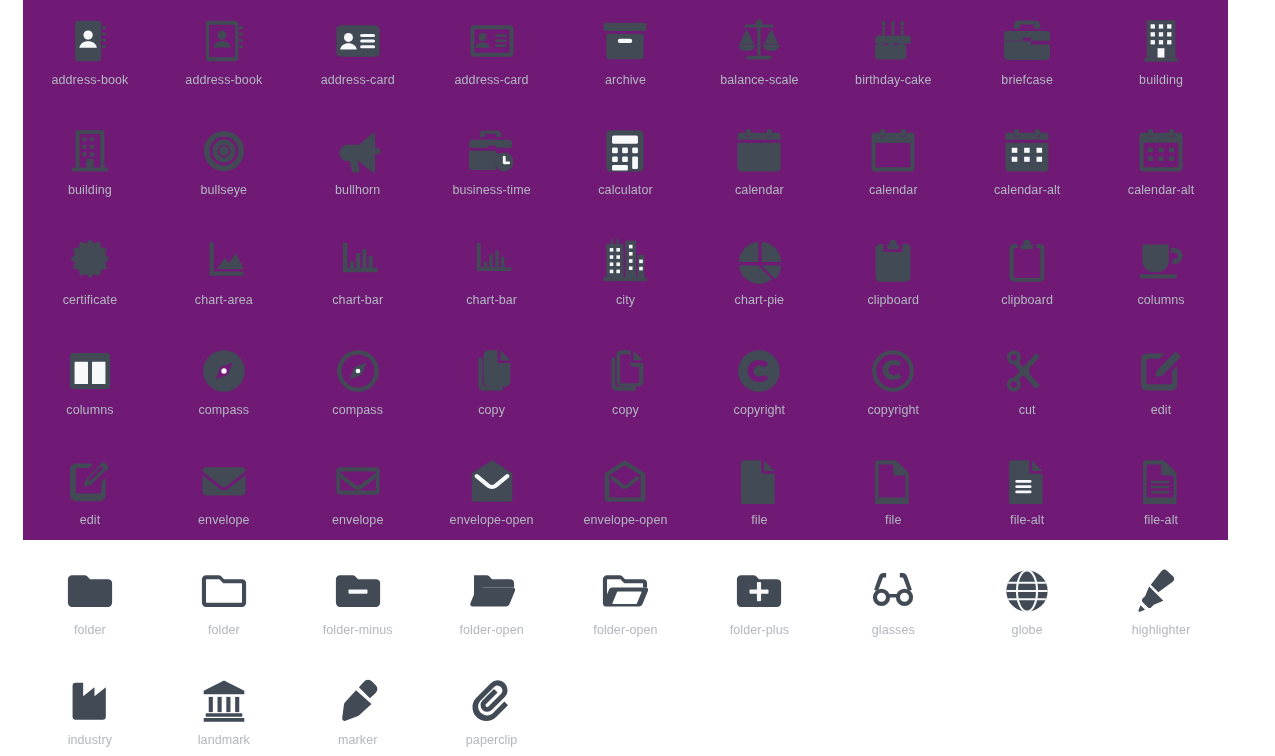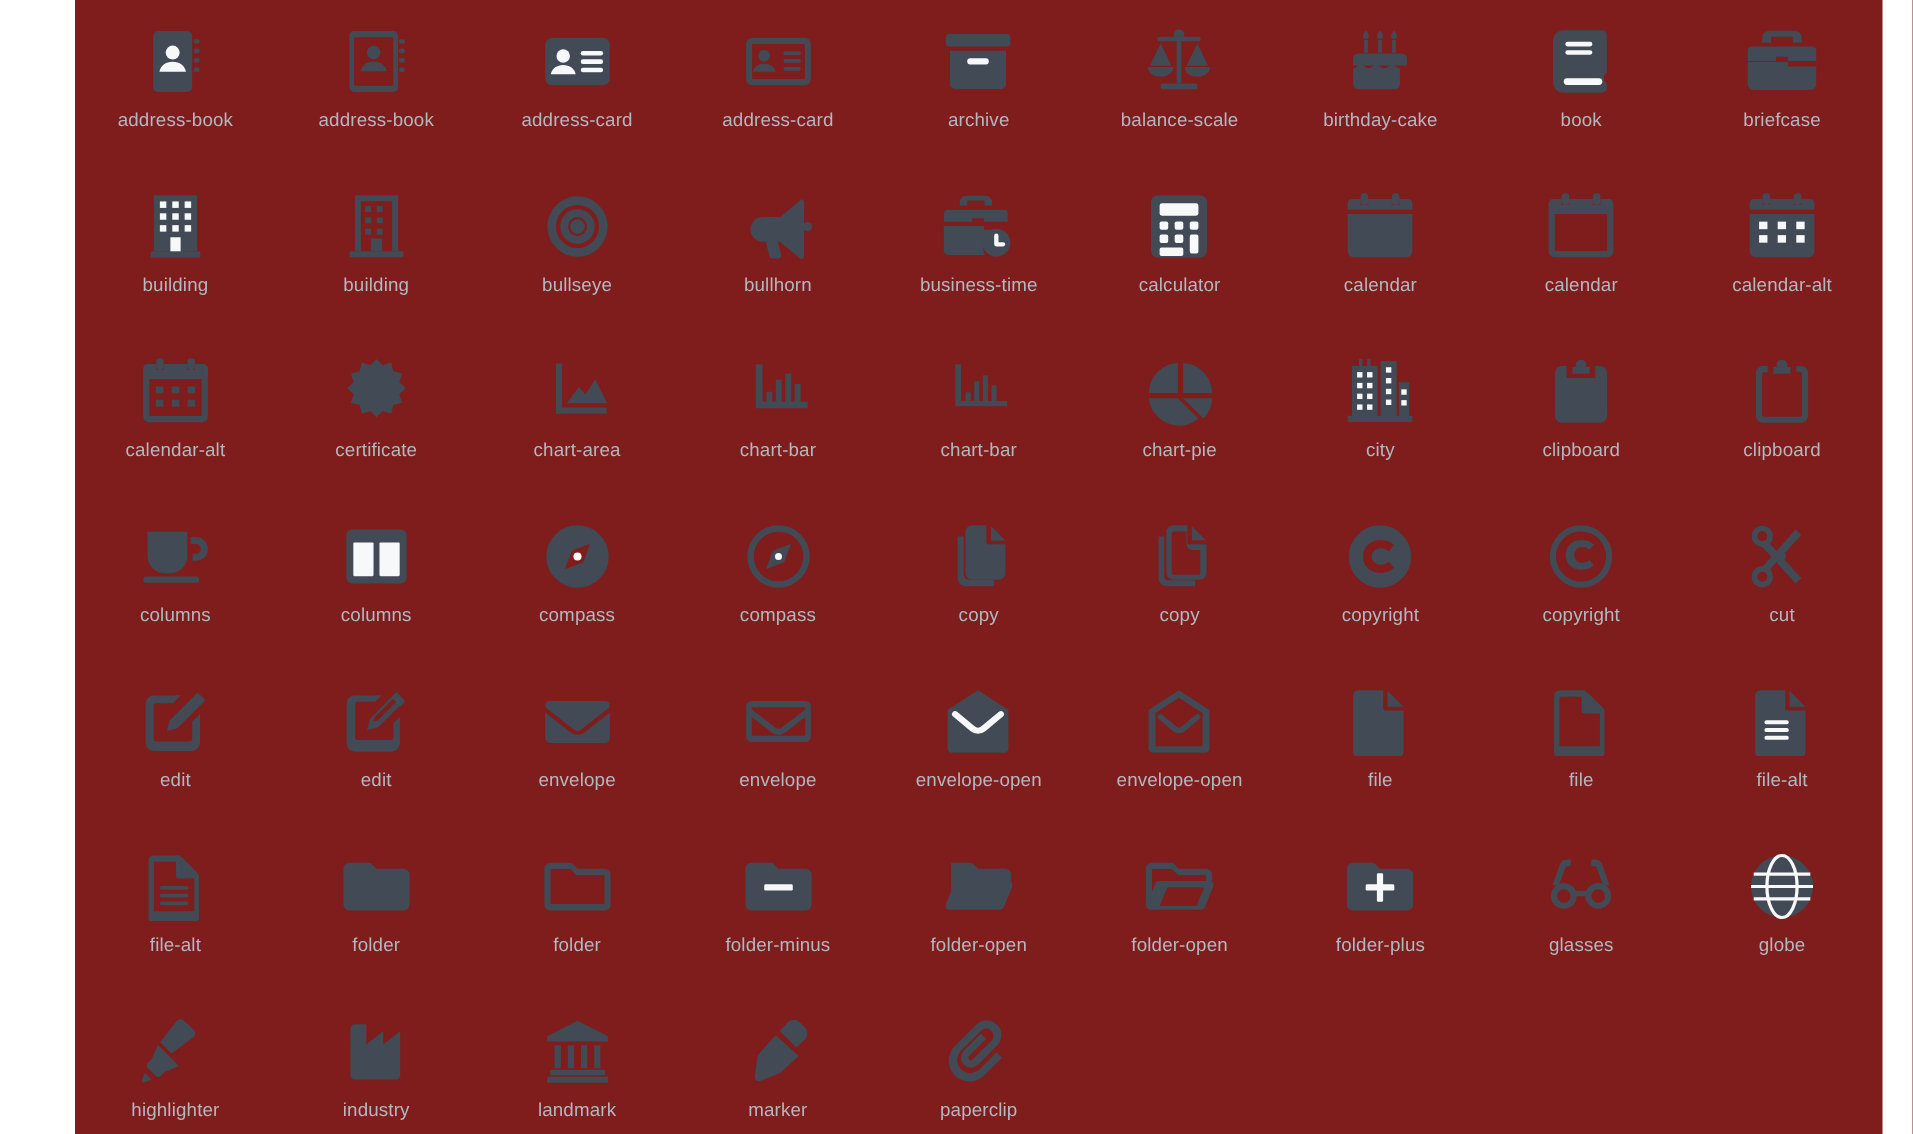--- a/index.html
+++ b/index.html
@@ -5,23 +5,23 @@
 <style>
   html,body{margin:0;padding:0;}
   body{
     width:1275px;height:756px;
     background:#ffffff;
     font-family:"Liberation Sans","DejaVu Sans",sans-serif;
     overflow:hidden;
   }
   #gallery{
     position:absolute;
-    left:50px; top:0;
-    width:1205px; height:756px;
-    background:#7f1d1d;
+    left:23px; top:0;
+    width:1205px; height:540px;
+    background:#701a75;
     display:grid;
     grid-template-columns:repeat(9,1fr);
     grid-auto-rows:110px;
     align-content:start;
   }
   .cell{
     display:flex;
     flex-direction:column;
     align-items:center;
     justify-content:flex-start;
@@ -135,31 +135,20 @@
           <rect x="346" y="96" width="28" height="96"></rect>
           <path d="M96 196h320a40 40 0 0 1 40 40v50H56v-50a40 40 0 0 1 40-40z"></path>
           <path d="M56 306c28 0 30-24 58-24s30 24 58 24 30-24 58-24 30 24 58 24 30-24 58-24 30 24 58 24v116a40 40 0 0 1-40 40H96a40 40 0 0 1-40-40z"></path>
         </svg>
       </div>
       <div class="label">birthday-cake</div>
     </div>
     <div class="cell">
       <div class="glyph">
         <svg width="46" height="46" viewBox="0 0 512 512" fill="#414a55">
-          <path d="M448 358V62a38 38 0 0 0-38-38H128C82 24 48 58 48 104v304c0 46 34 80 80 80h282a38 38 0 0 0 38-38v-18a38 38 0 0 0-20-34 196 196 0 0 1 0-40 38 38 0 0 0 20-34z"></path>
-          <rect x="140" y="110" width="200" height="34" rx="16" fill="#f7f8fa"></rect>
-          <rect x="140" y="172" width="200" height="34" rx="16" fill="#f7f8fa"></rect>
-          <rect x="128" y="380" width="286" height="50" rx="25" fill="#f7f8fa"></rect>
-        </svg>
-      </div>
-      <div class="label">book</div>
-    </div>
-    <div class="cell">
-      <div class="glyph">
-        <svg width="46" height="46" viewBox="0 0 512 512" fill="#414a55">
           <path d="M176 72h160v44h68V84a56 56 0 0 0-56-56H164a56 56 0 0 0-56 56v32h68z"></path>
           <path d="M32 160h448a32 32 0 0 1 32 32v76H300v-32h-88v32H0v-76a32 32 0 0 1 32-32z" transform="translate(0,-16)"></path>
           <path d="M212 276h88v34h212v126a48 48 0 0 1-48 48H48a48 48 0 0 1-48-48V276h212z" transform="translate(0,-16)"></path>
         </svg>
       </div>
       <div class="label">briefcase</div>
     </div>
     <div class="cell">
       <div class="glyph">
         <svg width="46" height="46" viewBox="0 0 512 512" fill="#414a55">
@@ -333,31 +322,20 @@
         <svg width="46" height="46" viewBox="0 0 512 512" fill="#414a55">
           <path d="M88 54h42v308H88z"></path>
           <path d="M88 326h384v40H88z"></path>
           <rect x="164" y="262" width="38" height="64"></rect>
           <rect x="228" y="180" width="38" height="146"></rect>
           <rect x="292" y="136" width="38" height="190"></rect>
           <rect x="356" y="210" width="38" height="116"></rect>
         </svg>
       </div>
       <div class="label">chart-bar</div>
-    </div>
-    <div class="cell">
-      <div class="glyph">
-        <svg width="46" height="46" viewBox="0 0 512 512" fill="#414a55">
-          <path d="M238 34v224H22A226 226 0 0 1 238 34z" transform="translate(10,10)"></path>
-          <path d="M276 34a226 226 0 0 1 216 224H276z" transform="translate(10,10)"></path>
-          <path d="M22 296h216l152 152A226 226 0 0 1 22 296z" transform="translate(10,10)"></path>
-          <path d="M276 296h216a224 224 0 0 1-64 152z" transform="translate(10,10)"></path>
-        </svg>
-      </div>
-      <div class="label">chart-pie</div>
     </div>
     <div class="cell">
       <div class="glyph">
         <svg width="46" height="46" viewBox="0 0 512 512" fill="#414a55">
           <rect x="100" y="14" width="26" height="56"></rect>
           <rect x="160" y="14" width="26" height="56"></rect>
           <rect x="48" y="66" width="190" height="390"></rect>
           <path d="M260 30h120v426H260z"></path>
           <path d="M396 188h76v268h-76z"></path>
           <rect x="16" y="436" width="480" height="46" rx="8"></rect>
@@ -375,20 +353,31 @@
           <rect x="300" y="316" width="40" height="40" fill="#f7f8fa"></rect>
           <rect x="414" y="240" width="40" height="40" fill="#f7f8fa"></rect>
           <rect x="414" y="320" width="40" height="40" fill="#f7f8fa"></rect>
         </svg>
       </div>
       <div class="label">city</div>
     </div>
     <div class="cell">
       <div class="glyph">
         <svg width="46" height="46" viewBox="0 0 512 512" fill="#414a55">
+          <path d="M238 34v224H22A226 226 0 0 1 238 34z" transform="translate(10,10)"></path>
+          <path d="M276 34a226 226 0 0 1 216 224H276z" transform="translate(10,10)"></path>
+          <path d="M22 296h216l152 152A226 226 0 0 1 22 296z" transform="translate(10,10)"></path>
+          <path d="M276 296h216a224 224 0 0 1-64 152z" transform="translate(10,10)"></path>
+        </svg>
+      </div>
+      <div class="label">chart-pie</div>
+    </div>
+    <div class="cell">
+      <div class="glyph">
+        <svg width="46" height="46" viewBox="0 0 512 512" fill="#414a55">
           <path d="M256 20a40 40 0 0 0-38 54h-26v50h128V74h-26a40 40 0 0 0-38-54z"></path>
           <path d="M150 66h-36a52 52 0 0 0-52 52v318a52 52 0 0 0 52 52h284a52 52 0 0 0 52-52V118a52 52 0 0 0-52-52h-36v90H150z"></path>
         </svg>
       </div>
       <div class="label">clipboard</div>
     </div>
     <div class="cell">
       <div class="glyph">
         <svg width="46" height="46" viewBox="0 0 512 512" fill="#414a55">
           <path d="M256 20a40 40 0 0 0-38 54h-26v50h128V74h-26a40 40 0 0 0-38-54z"></path>

